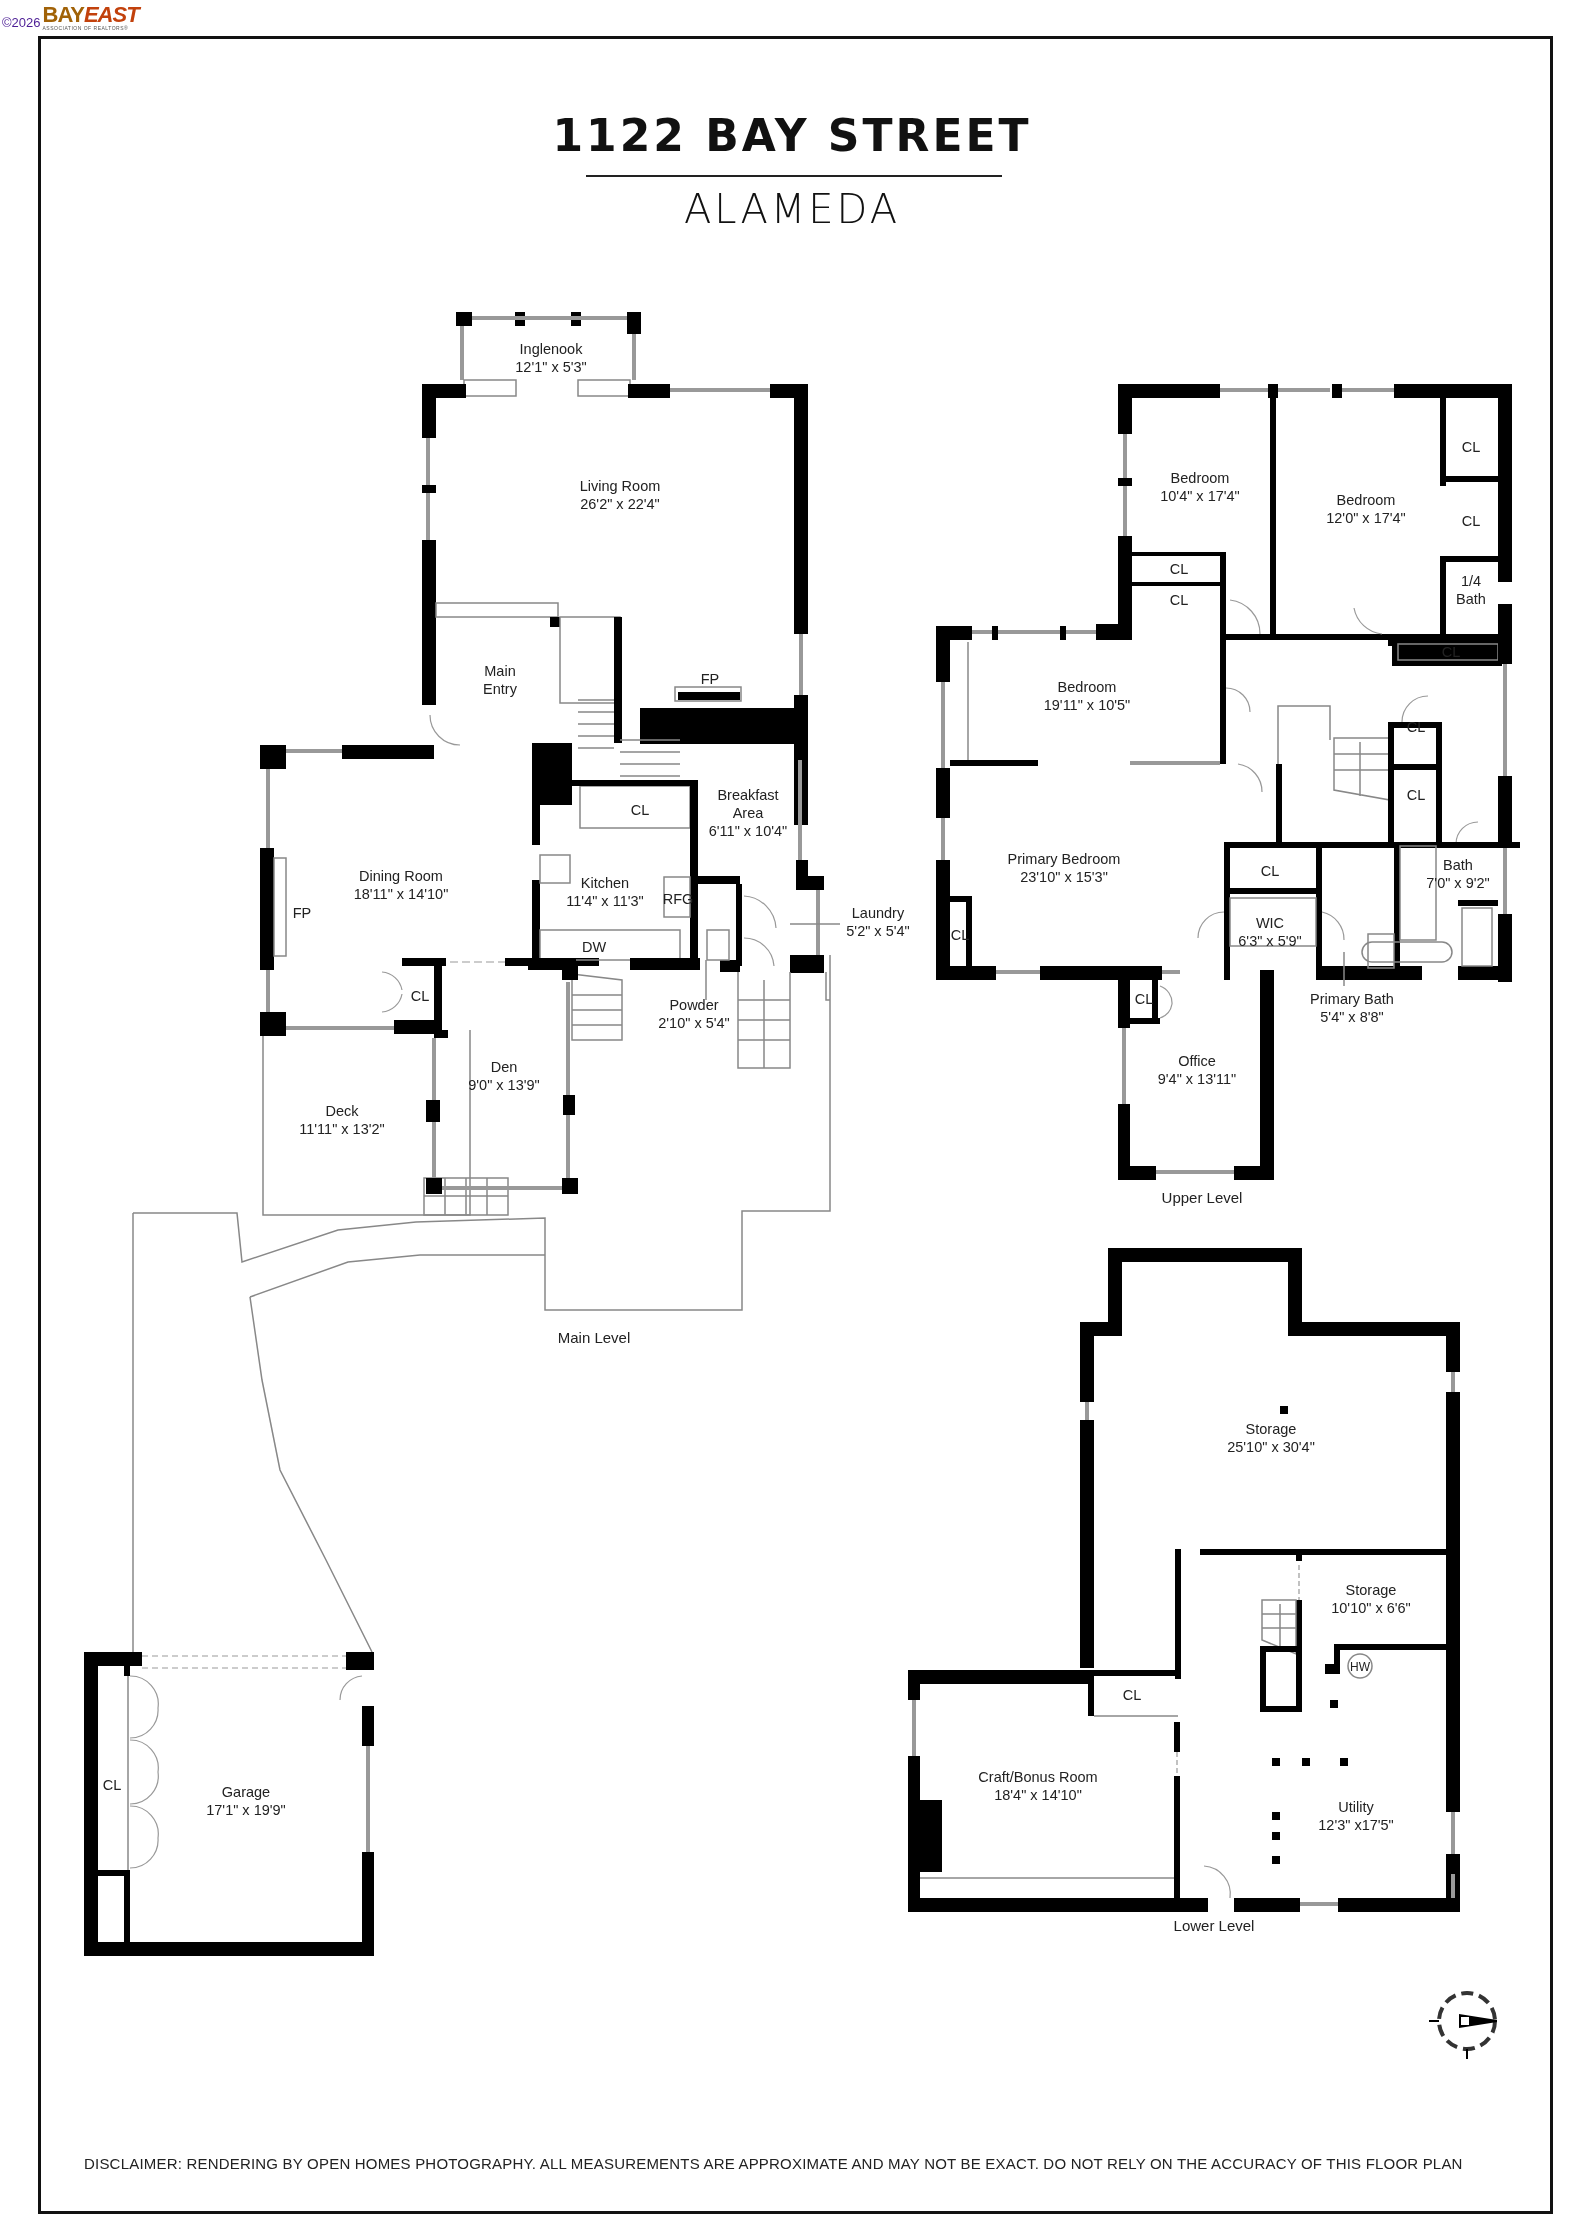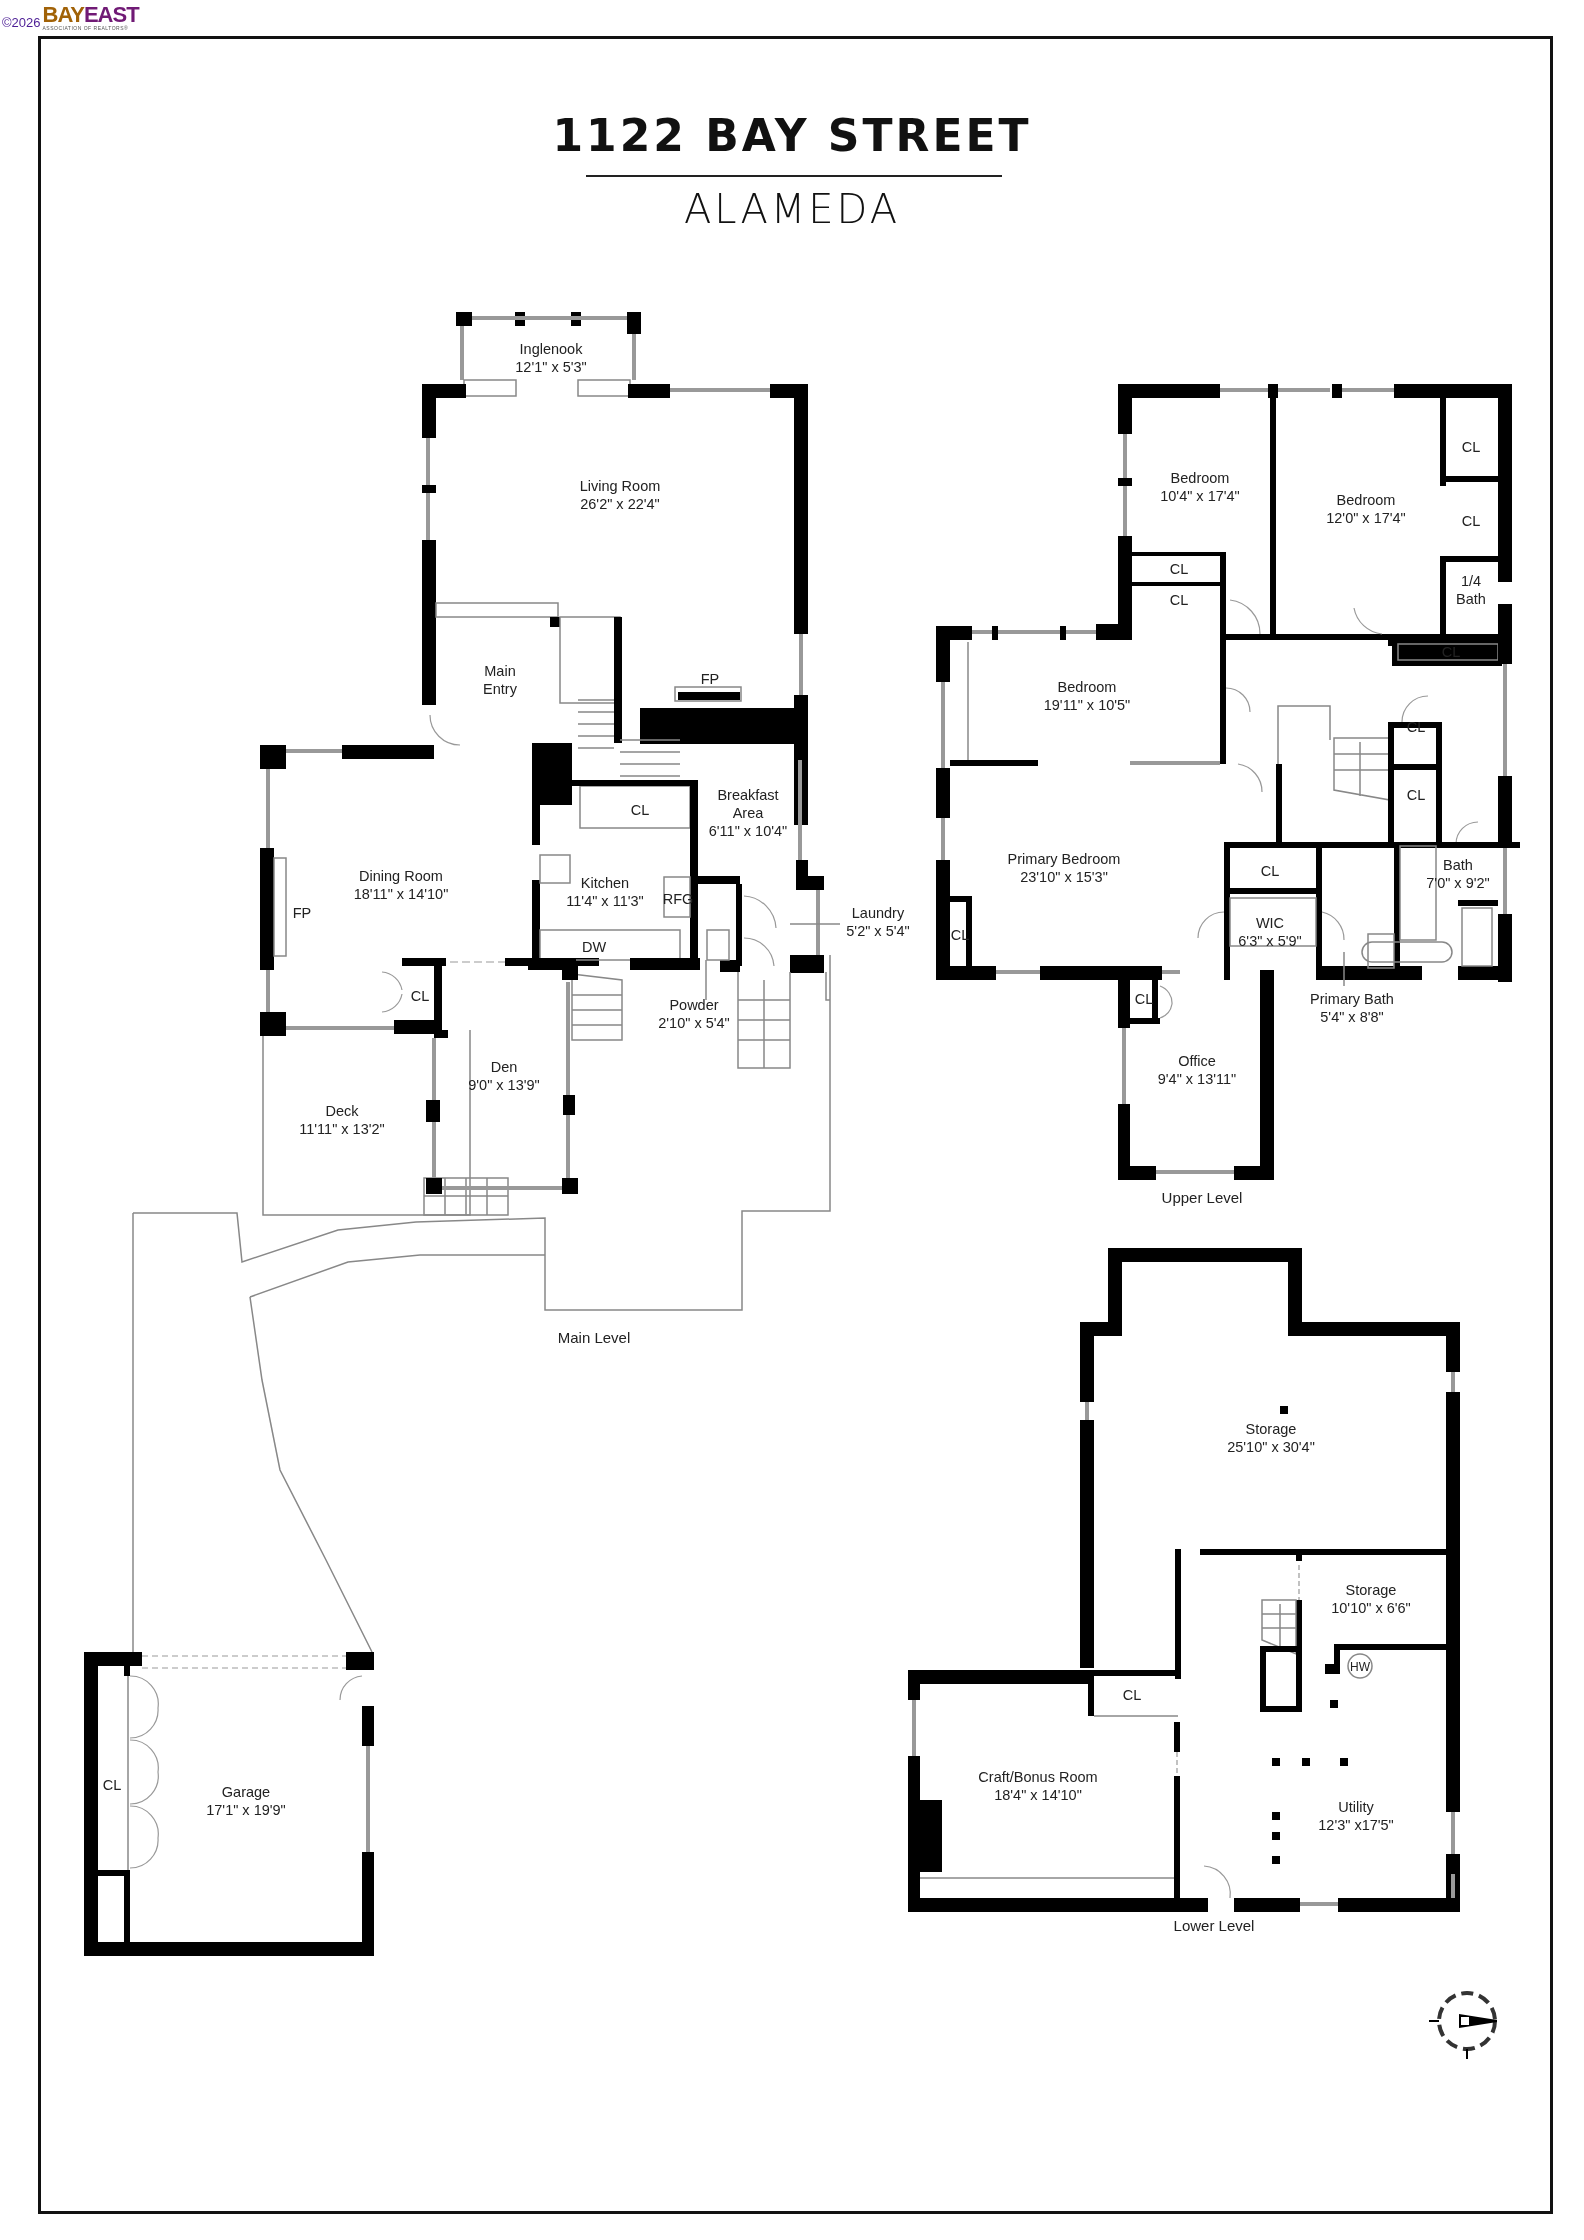--- a/index.html
+++ b/index.html
@@ -3,21 +3,21 @@
 <meta charset="utf-8">
 <style>
   html,body{margin:0;padding:0;background:#fff;}
   body{width:1584px;height:2240px;position:relative;overflow:hidden;font-family:"Liberation Sans",sans-serif;color:#111;}
   .frame{position:absolute;left:38px;top:36px;width:1515px;height:2178px;border:3px solid #111;box-sizing:border-box;}
   .logo{position:absolute;left:2px;top:4px;display:flex;align-items:flex-end;gap:2px;}
   .logo .copy{font-size:13px;color:#4c1d95;line-height:16px;}
   .logo .brand{display:flex;flex-direction:column;line-height:1;}
   .logo .bay{font-weight:bold;font-size:22px;letter-spacing:-1px;}
   .logo .bay .b1{color:#a16207;}
-  .logo .bay .b2{color:#701a75;}
+  .logo .bay .b2{color:#c2410c;font-style:italic;}
   .logo .assoc{font-size:5px;letter-spacing:0.5px;color:#555;}
   .title{position:absolute;left:0;width:1584px;top:110px;text-align:center;font-family:"DejaVu Sans",sans-serif;font-weight:bold;font-size:44px;letter-spacing:3px;}
   .rule{position:absolute;left:586px;width:416px;top:175px;height:2px;background:#222;}
   .subtitle{position:absolute;left:0;width:1584px;top:186px;text-align:center;font-family:"DejaVu Sans",sans-serif;font-size:40px;letter-spacing:3px;font-weight:300;}
   svg.plan{position:absolute;left:0;top:0;}
   .lbl{font-family:"Liberation Sans",sans-serif;font-size:14.5px;fill:#222;text-anchor:middle;}
   .lvl{font-family:"Liberation Sans",sans-serif;font-size:15px;fill:#222;text-anchor:middle;}
   .w{fill:#000;}
   .win{stroke:#999;stroke-width:4;fill:none;}
   .gl{stroke:#888;stroke-width:1.5;fill:none;}
@@ -403,13 +403,14 @@
   <g transform="translate(1467,2021)">
     <circle r="28" fill="none" stroke="#333" stroke-width="4" stroke-dasharray="12,6"></circle>
     <line x1="-38" y1="0" x2="-28" y2="0" stroke="#000" stroke-width="2"></line>
     <line x1="0" y1="28" x2="0" y2="38" stroke="#000" stroke-width="2"></line>
     <polygon points="-8,-7 -8,7 30,1 30,-1" fill="#000"></polygon>
     <rect x="-6" y="-4" width="8" height="8" fill="#fff"></rect>
   </g>
 </svg>
 
 <div class="disclaimer">
+  <div>DISCLAIMER: RENDERING BY OPEN HOMES PHOTOGRAPHY. ALL MEASUREMENTS ARE APPROXIMATE AND MAY NOT BE EXACT. DO NOT RELY ON THE ACCURACY OF THIS FLOOR PLAN</div>
 </div>
 
 </body></html>

